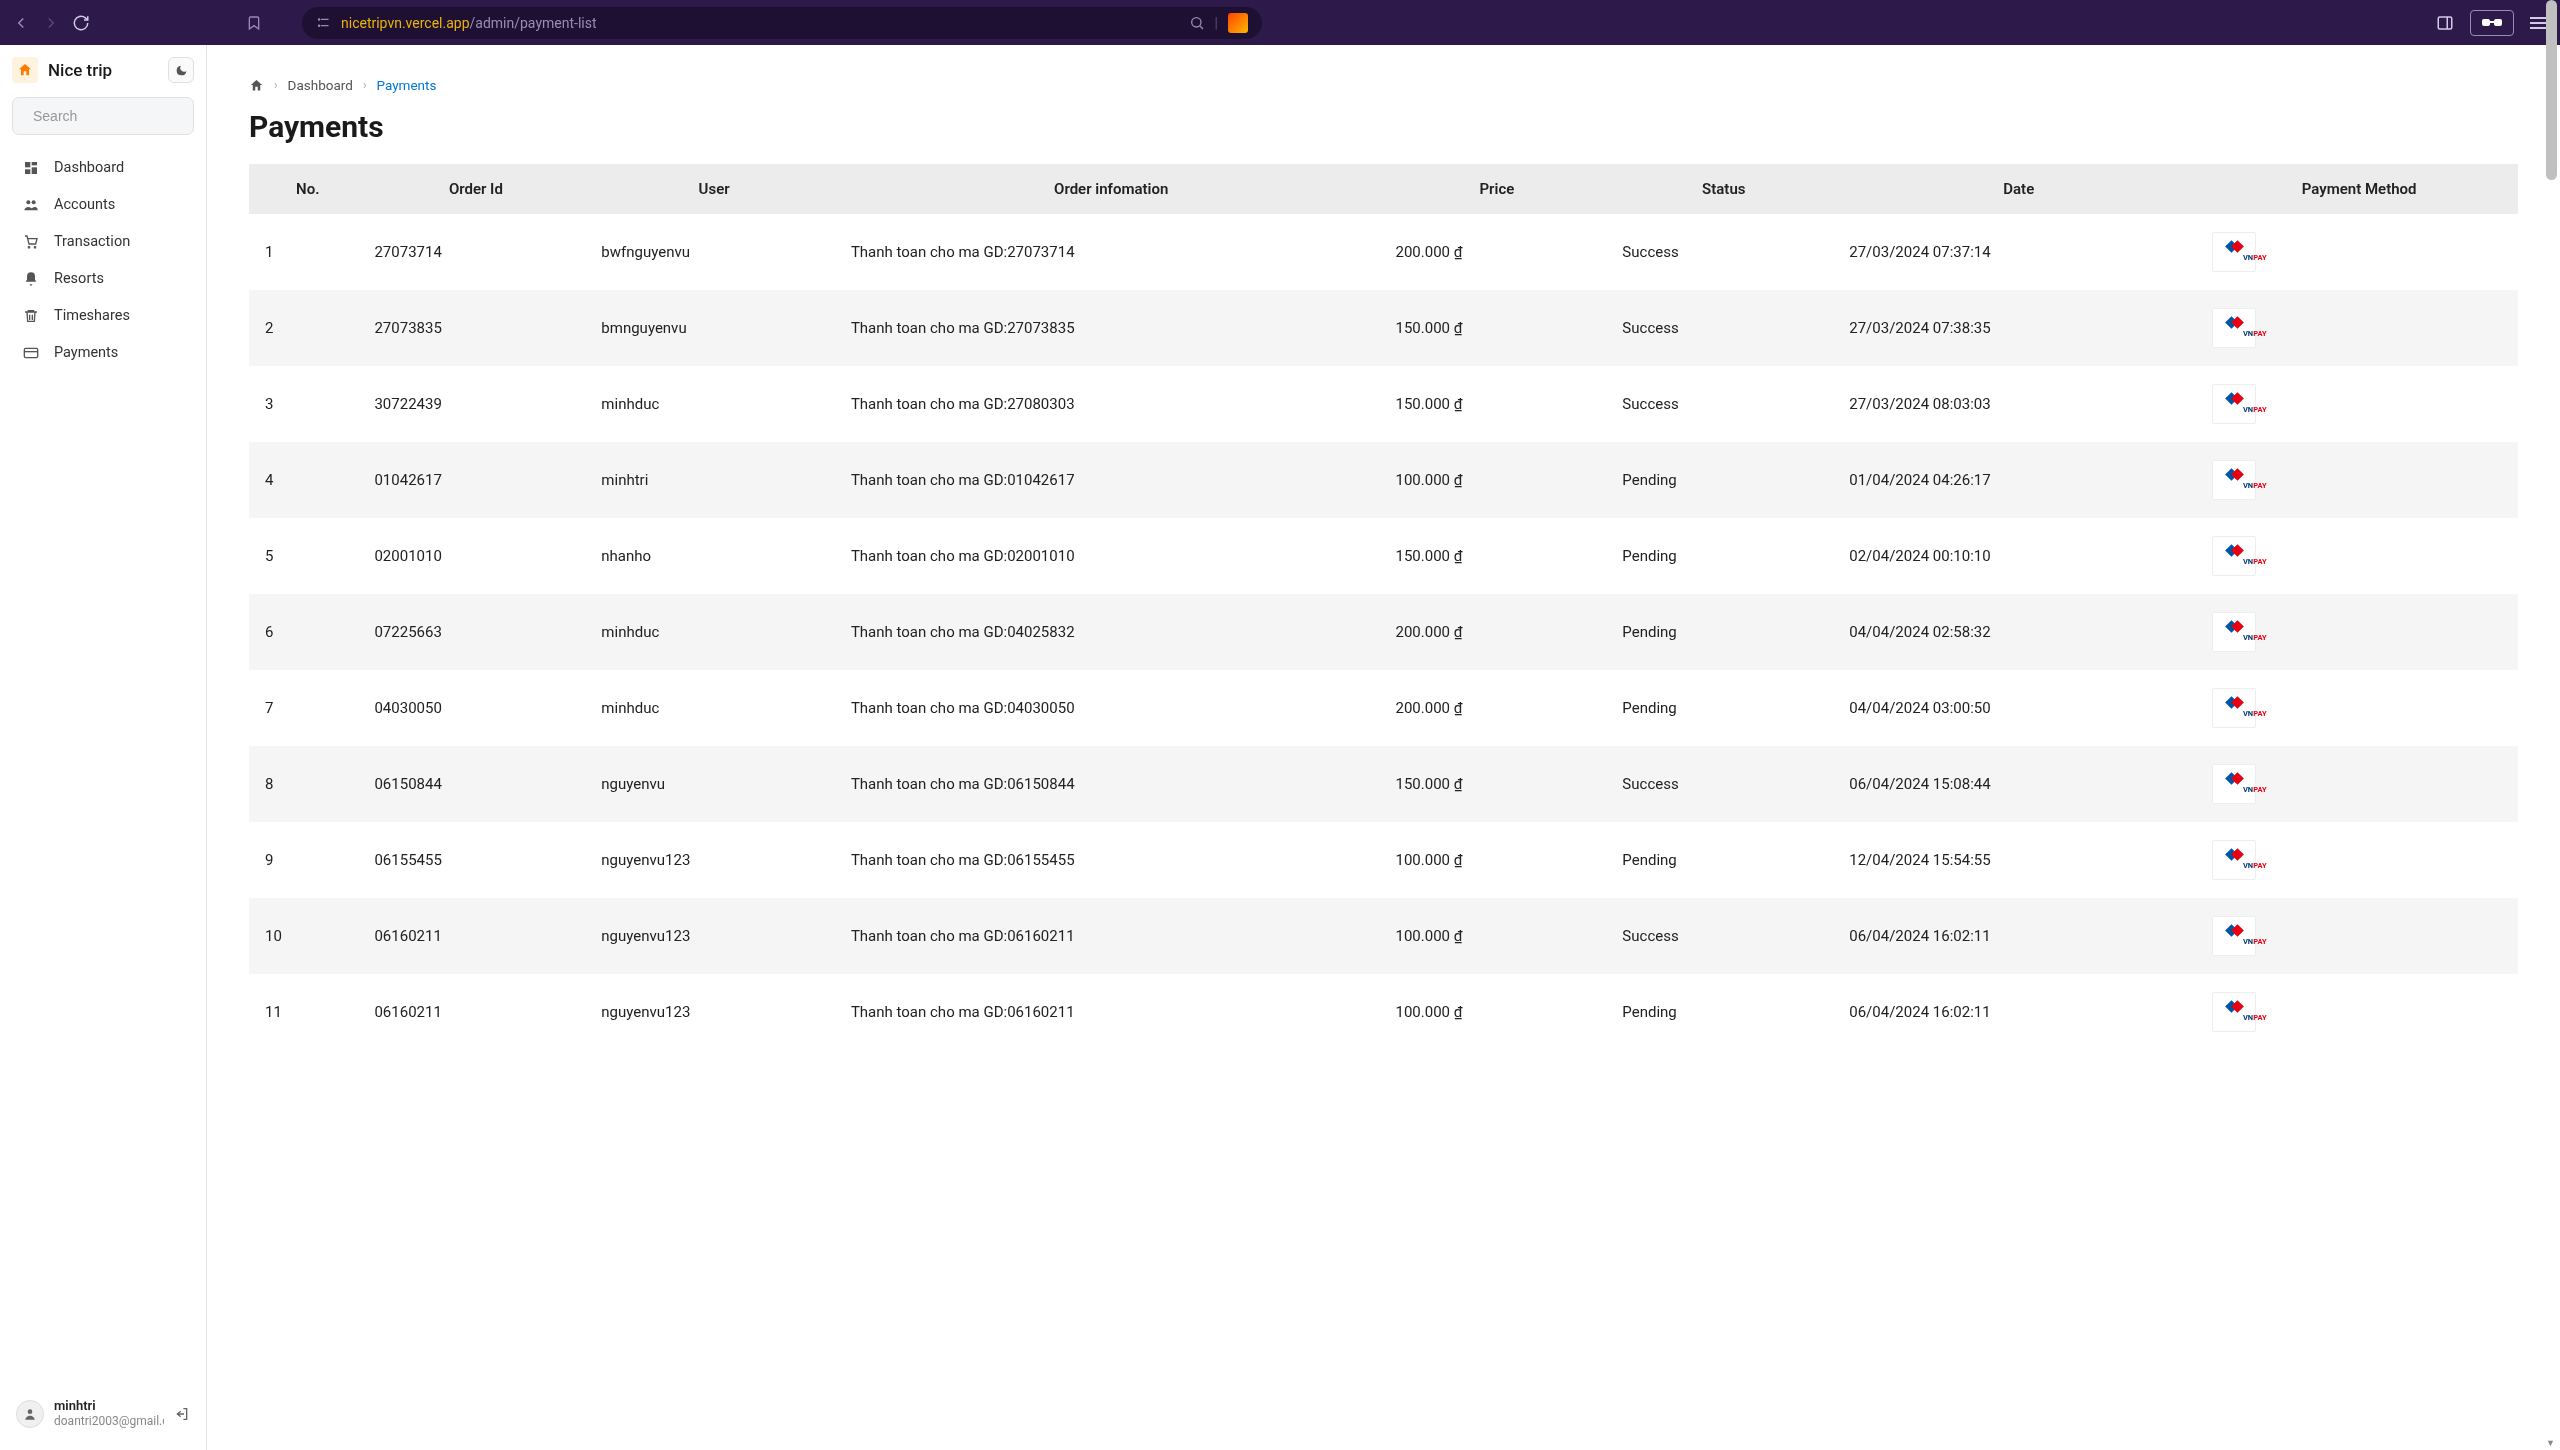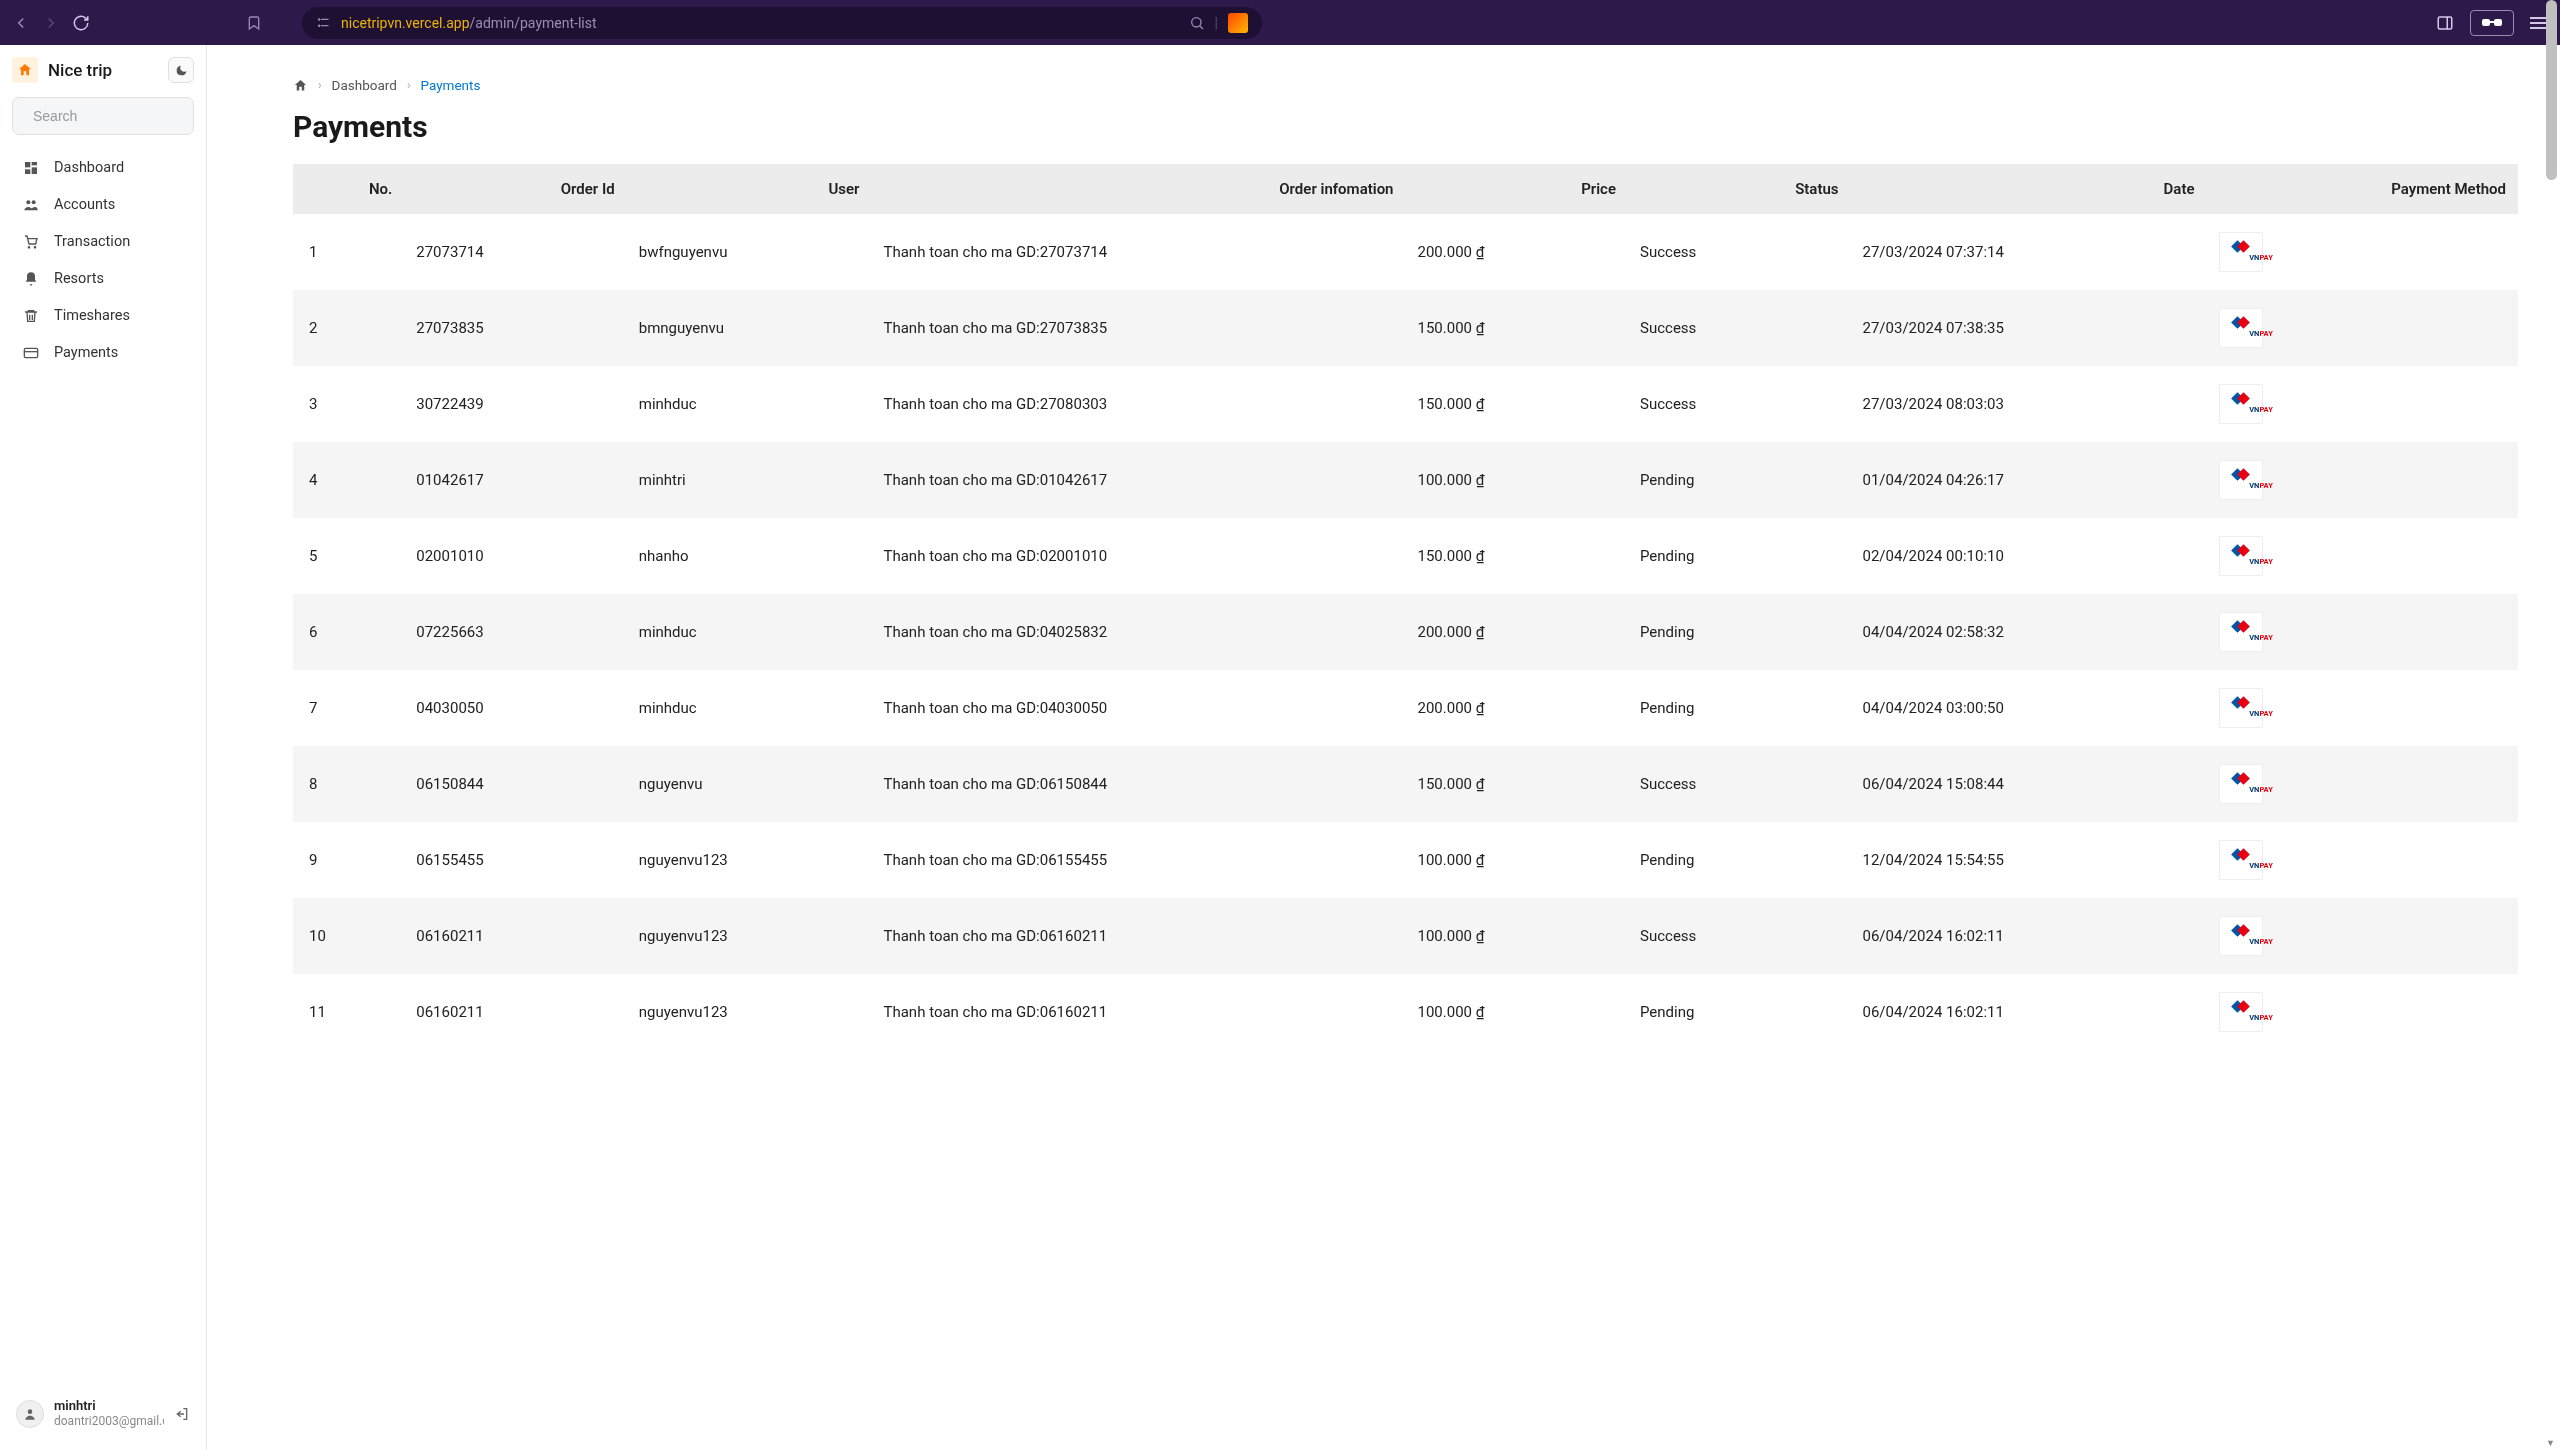--- a/index.html
+++ b/index.html
@@ -19,21 +19,21 @@
     .url-bar .spacer { flex: 1; }
     .url-bar .search-ic { color: #9a8bb5; }
     .url-bar .divider { color: #5a4a78; }
     .brave-logo { width: 20px; height: 20px; background: linear-gradient(135deg, #ff4500 0%, #ffb700 100%); border-radius: 3px; position: relative; }
     .right-icons { margin-left: auto; display: flex; gap: 16px; align-items: center; color: #d4c9e8; }
     .privacy-btn { width: 44px; height: 26px; border: 1px solid #9a8bb5; border-radius: 4px; display: flex; align-items: center; justify-content: center; color: #fff; }
     .menu-lines { display: flex; flex-direction: column; gap: 3px; }
     .menu-lines div { width: 18px; height: 2px; background: #d4c9e8; }
     
     
-    .app { display: flex; height: calc(100vh - 45px); background: #fff; gap: 44px; }
+    .app { display: flex; height: calc(100vh - 45px); background: #fff; }
     
     
     .sidebar { width: 207px; border-right: 1px solid #e5e5e5; display: flex; flex-direction: column; padding: 12px; }
     .app-header { display: flex; align-items: center; gap: 10px; margin-bottom: 14px; }
     .app-logo { width: 26px; height: 26px; background: #fff3e0; border-radius: 4px; display: flex; align-items: center; justify-content: center; }
     .app-name { font-size: 17px; font-weight: 500; color: #1a1a1a; }
     .theme-toggle { margin-left: auto; width: 26px; height: 26px; border: 1px solid #e0e0e0; background: #fafafa; border-radius: 6px; display: flex; align-items: center; justify-content: center; cursor: pointer; }
     .search-box { height: 38px; background: #f5f6f7; border: 1px solid #e0e0e0; border-radius: 7px; display: flex; align-items: center; padding: 0 12px; gap: 8px; margin-bottom: 16px; }
     .search-box input { border: none; background: transparent; outline: none; flex: 1; font-size: 14px; color: #0369a1; }
     .search-box input::placeholder { color: #999; }
@@ -54,21 +54,21 @@
     
     .breadcrumb { display: flex; align-items: center; gap: 10px; margin-bottom: 16px; font-size: 13.5px; }
     .breadcrumb .crumb { color: #555; cursor: pointer; }
     .breadcrumb .crumb.active { color: #0078d4; }
     .breadcrumb .sep { color: #aaa; font-size: 12px; }
     .breadcrumb .home-ic { color: #555; display: flex; align-items: center; }
     
     .page-title { font-size: 30px; font-weight: 700; margin-bottom: 20px; }
     
     .data-table { width: 100%; border-collapse: collapse; }
-    .data-table thead th { background: #ececec; text-align: right; padding: 16px 12px; font-weight: 600; font-size: 15px; color: #222; }
+    .data-table thead th { background: #ececec; text-align: center; padding: 16px 12px; font-weight: 600; font-size: 15px; color: #222; }
     .data-table thead th:first-child { padding-left: 16px; }
     .data-table tbody tr:nth-child(even) { background: #f5f5f5; }
     .data-table tbody td { padding: 18px 12px; font-size: 15px; color: #222; vertical-align: middle; }
     .data-table tbody td:first-child { padding-left: 16px; }
     
     .vnpay-badge { width: 44px; height: 40px; background: #fff; border: 1px solid #eee; border-radius: 2px; display: flex; flex-direction: column; align-items: center; justify-content: center; gap: 2px; }
     .vnpay-heart { display: flex; }
     .vnpay-heart .b { width: 9px; height: 9px; background: #0055a4; transform: rotate(45deg); }
     .vnpay-heart .r { width: 9px; height: 9px; background: #e60012; transform: rotate(45deg); margin-left: -3px; }
     .vnpay-txt { font-size: 7.5px; font-weight: 700; color: #003a70; letter-spacing: 0; margin-left: 41px; }

